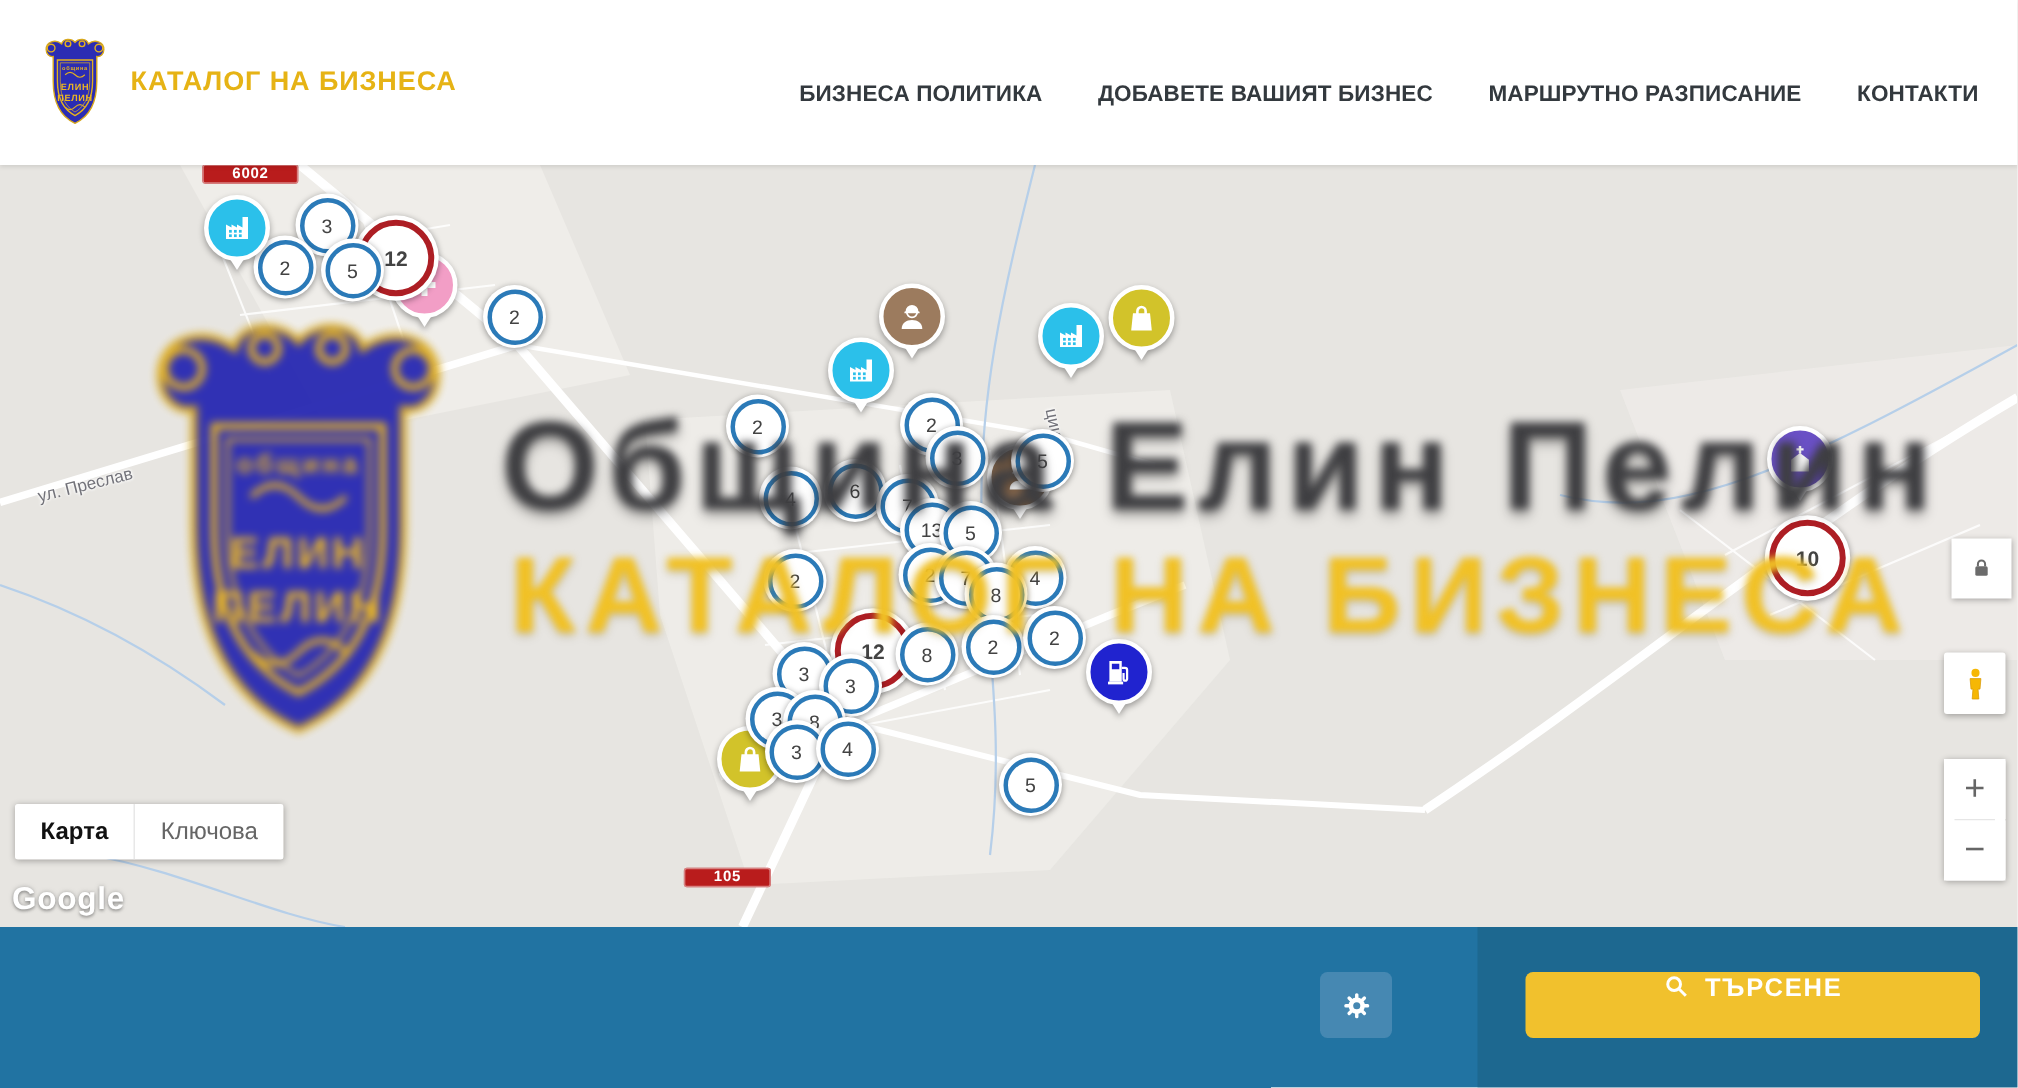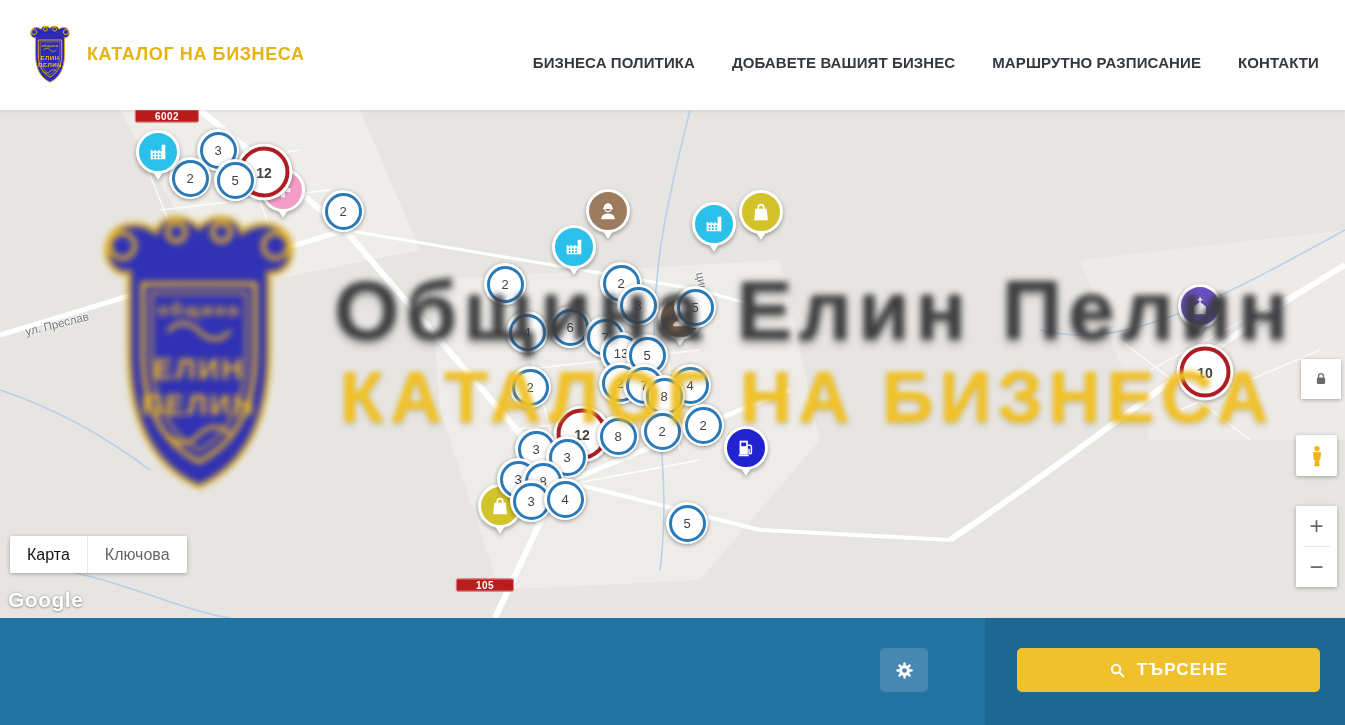--- a/index.html
+++ b/index.html
@@ -49,21 +49,21 @@
   .wm-crest{position:absolute;left:85px;top:102px;width:228px;height:288px;filter:blur(3px);opacity:.97;}
   .wm-line1{position:absolute;left:334px;top:152px;font-size:84px;font-weight:700;color:#3e3e41;
       letter-spacing:6px;white-space:nowrap;filter:blur(3px);text-shadow:0 4px 6px rgba(0,0,0,.35);}
   .wm-line2{position:absolute;left:340px;top:246px;font-size:72px;font-weight:700;color:#f1c125;
       letter-spacing:6px;white-space:nowrap;filter:blur(2.5px);text-shadow:0 2px 4px rgba(90,70,0,.3);}
 
   
   .maptype{position:absolute;left:10px;bottom:45px;z-index:4;display:flex;
       box-shadow:0 1px 4px rgba(0,0,0,.3);border-radius:2px;overflow:hidden;}
   .maptype button{height:37px;border:none;background:#fff;font-family:inherit;font-size:16px;padding:0 17px;cursor:pointer;}
-  .mt-map{font-weight:400;color:#111;border-right:1px solid #e8e8e8 !important;}
+  .mt-map{font-weight:700;color:#111;border-right:1px solid #e8e8e8 !important;}
   .mt-sat{font-weight:400;color:#666;}
   .google-logo{position:absolute;left:8px;bottom:6px;z-index:4;font-size:21px;font-weight:700;color:#fff;
       letter-spacing:.5px;text-shadow:0 1px 2px rgba(0,0,0,.25),0 0 3px rgba(130,130,130,.6);}
   .attrib{position:absolute;right:6px;bottom:5px;z-index:4;display:flex;gap:15px;align-items:center;}
   .attrib span,.attrib a{font-size:10.5px;color:#3a3a3a;text-decoration:none;text-shadow:0 0 2px #fff;}
   .attrib a{cursor:pointer;}
   .lock-btn{position:absolute;left:1301px;top:249px;width:40px;height:40px;z-index:4;background:#fff;border:none;
       box-shadow:0 1px 4px rgba(0,0,0,.3);cursor:pointer;display:flex;align-items:center;justify-content:center;}
   .pegman-btn{position:absolute;left:1296px;top:325px;width:41px;height:41px;z-index:4;background:#fff;border:none;
       border-radius:2px;box-shadow:0 1px 4px rgba(0,0,0,.3);cursor:pointer;display:flex;align-items:center;justify-content:center;}
@@ -85,21 +85,21 @@
   .f-select{cursor:pointer;}
   .f-cat{flex:0 0 217px;}
   .f-loc{flex:0 0 221px;}
   .f-select span{font-size:15.5px;color:#8b9196;}
   .caret{margin-left:auto;width:0;height:0;border-left:5px solid transparent;border-right:5px solid transparent;
       border-top:6px solid #888;}
   .gear-btn{position:absolute;left:880px;top:30px;width:48px;height:44px;border:none;border-radius:5px;
       background:#4688b2;cursor:pointer;display:flex;align-items:center;justify-content:center;}
   .gear-btn svg{width:21px;height:21px;}
   .search-btn{position:absolute;left:1017px;top:30px;width:303px;height:44px;border:none;border-radius:5px;
-      background:#f1c12d;cursor:pointer;display:flex;align-items:center;justify-content:center;gap:11px;
+      background:#f1c12d;cursor:pointer;display:flex;align-items:flex-start;justify-content:center;gap:11px;
       color:#fff;font-family:inherit;font-size:17px;font-weight:700;letter-spacing:1.2px;}
   .search-btn svg{width:17px;height:17px;}
 
   .crest-small{font-size:8px;font-weight:700;fill:#e3b01f;letter-spacing:1px;}
   .crest-big{font-size:13px;font-weight:700;fill:#efb91f;letter-spacing:1px;}
   svg text{text-anchor:middle;font-family:"Liberation Sans","DejaVu Sans",sans-serif;}
 </style>
 </head>
 <body>
 

